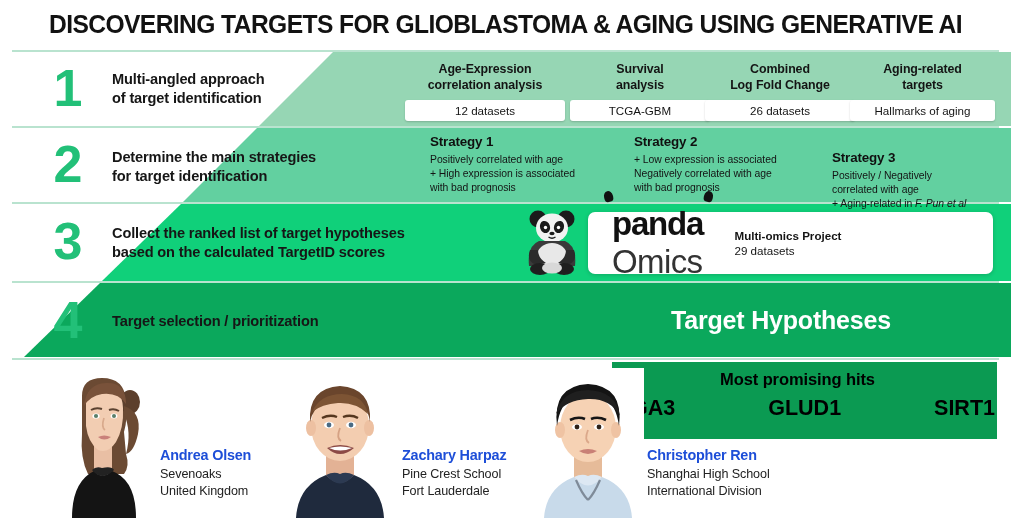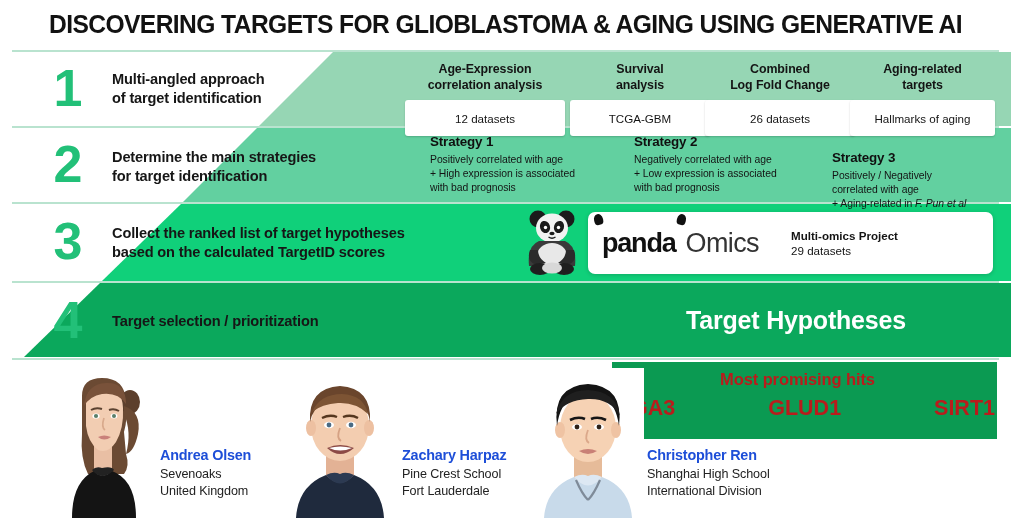--- a/index.html
+++ b/index.html
@@ -78,21 +78,21 @@
     font-size: 12.4px;
     font-weight: bold;
     color: #141414;
     line-height: 1.25;
     letter-spacing: -0.1px;
   }
   .chip {
     margin-top: 7px;
     background: #ffffff;
     border-radius: 3px;
-    height: 36px;
+    height: 21px;
     display: flex;
     align-items: center;
     justify-content: center;
     font-size: 11.6px;
     color: #141414;
     box-shadow: 0 1px 2px rgba(0,0,0,0.18);
     white-space: nowrap;
     padding: 0 4px;
   }
 
@@ -118,26 +118,27 @@
   
   #panda-card {
     position: absolute;
     background: #ffffff;
     border-radius: 7px;
     box-shadow: 0 1px 4px rgba(0,0,0,0.18);
     display: flex;
     align-items: center;
   }
   #panda-wordmark {
-    font-size: 27px;
+    font-size: 33px;
     letter-spacing: -1.2px;
     color: #111111;
     white-space: nowrap;
     display: flex;
     align-items: baseline;
+    flex-direction: column;
   }
   #panda-wordmark .bold { font-weight: bold; }
   #panda-wordmark .light { font-weight: normal; color: #333; letter-spacing: -0.6px;}
   .proj {
     font-size: 11.6px;
     line-height: 1.32;
     color: #141414;
   }
   .proj .b { font-weight: bold; }
 
@@ -147,21 +148,21 @@
     color: #ffffff;
     font-size: 25px;
     font-weight: bold;
     letter-spacing: -0.2px;
     text-align: center;
   }
 
   
   #hits-block {
     position: absolute;
-    color: #b91c1c;
+    color: #000000;
     text-align: center;
   }
   #hits-title {
     font-size: 16.5px;
     font-weight: bold;
     letter-spacing: -0.1px;
   }
   #hits-genes {
     margin-top: 7px;
     font-size: 21.5px;
@@ -264,22 +265,22 @@
     <div class="sh">Strategy 1</div>
     <div class="sb">
       <div>Positively correlated with age</div>
       <div>+ High expression is associated</div>
       <div>with bad prognosis</div>
     </div>
   </div>
   <div class="strat" style="left:634px;top:134px;width:200px;">
     <div class="sh">Strategy 2</div>
     <div class="sb">
+      <div>+ Low expression is associated</div>
       <div>Negatively correlated with age</div>
-      <div>+ Low expression is associated</div>
       <div>with bad prognosis</div>
     </div>
   </div>
   <div class="strat" style="left:832px;top:150px;width:178px;">
     <div class="sh">Strategy 3</div>
     <div class="sb">
       <div>Positively / Negatively</div>
       <div>correlated with age</div>
       <div>
         <span>+ Aging-related in </span><i>F. Pun et al</i>
@@ -323,21 +324,21 @@
         <span style="position:absolute;right:-10px;top:-14px;width:9px;height:11px;background:#111;border-radius:50% 50% 40% 40%;transform:rotate(14deg);"></span>
       </span>
       <span class="light" style="margin-left:10px;">Omics</span>
     </div>
     <div class="proj" style="margin-left:32px;">
       <div class="b">Multi-omics Project</div>
       <div>29 datasets</div>
     </div>
   </div>
 
-  <div id="target-hyp" style="left:596px;top:306px;width:400px;">Target Hypotheses</div>
+  <div id="target-hyp" style="left:581px;top:306px;width:400px;">Target Hypotheses</div>
 
   <div id="hits-block" style="left:600px;top:370px;width:395px;">
     <div id="hits-title">Most promising hits</div>
     <div id="hits-genes">
       <span>CNGA3</span>
       <span>GLUD1</span>
       <span>SIRT1</span>
     </div>
   </div>
 

